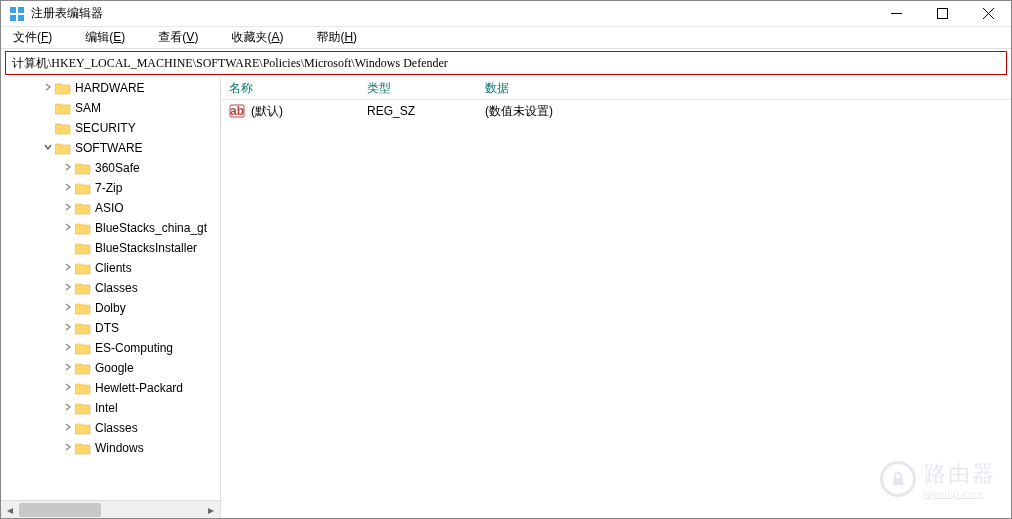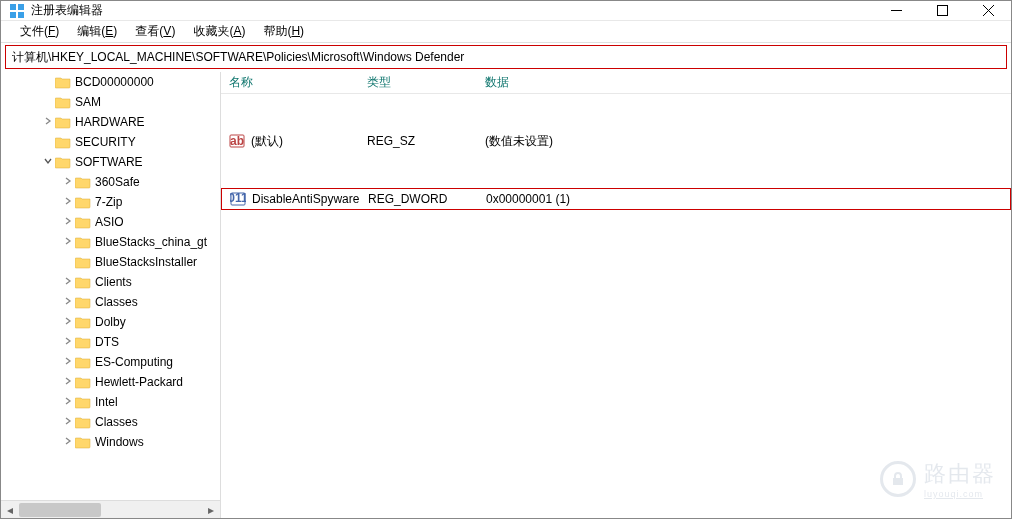--- a/index.html
+++ b/index.html
@@ -1,47 +1,47 @@
 <!DOCTYPE html>
 <html><head>
 <meta charset="utf-8">
 <style>
 * { box-sizing: border-box; margin: 0; padding: 0; font-family: "Microsoft YaHei", "Segoe UI", Tahoma, sans-serif; font-size: 12px; }
 html, body { width: 1012px; height: 519px; overflow: hidden; background: #fff; }
 .window { display: flex; flex-direction: column; width: 100%; height: 100%; border: 1px solid #888; }
-.titlebar { height: 20px; display: flex; align-items: center; background: #fff; border-bottom: 1px solid #e8e8e8; }
+.titlebar { height: 26px; display: flex; align-items: center; background: #fff; border-bottom: 1px solid #e8e8e8; }
 .titlebar .icon { width: 16px; height: 16px; margin: 0 6px 0 8px; display:flex; align-items:center; justify-content:center; }
 .titlebar .title { flex: 0 0 auto; color: #000; }
 .titlebar .spacer { flex: 1; }
 .winbtn { width: 46px; height: 30px; display:flex; align-items:center; justify-content:center; color:#222; }
 .winbtn svg { width:11px; height:11px; }
-.menubar { height: 22px; display:flex; align-items:center; padding: 0 11px; gap: 2px; border-bottom:1px solid #e0e0e0; }
+.menubar { height: 22px; display:flex; align-items:center; padding: 0 4px; gap: 17px; border-bottom:1px solid #e0e0e0; }
 .menubar .menu-item { padding: 2px 8px; color:#000; }
 .menubar .menu-item .ul { text-decoration: underline; }
-.addressbar { height: 24px; border: 1px solid #c00; margin: 2px 4px 3px 4px; display:flex; align-items:center; padding: 0 6px; color:#000; background:#fff; }
+.addressbar { height: 24px; border: 1px solid #c00; margin: 2px 4px 3px 4px; display:flex; align-items:center; padding: 0 6px; color:#000; background:#fff;font-family:Liberation Serif, serif; }
 .main { flex:1; display:flex; min-height:0; }
 .tree { width: 220px; border-right:1px solid #ddd; overflow:hidden; position:relative; display:flex; flex-direction:column; }
 .tree-inner { flex:1; overflow:hidden; position:relative; }
 .tree-row { display:flex; align-items:center; height:20px; white-space:nowrap; overflow:hidden; }
 .tree-row .indent { flex:0 0 auto; }
 .tree-row .ex { width:14px; text-align:center; color:#555; font-size:11px; user-select:none; }
 .tree-row .folder { width:16px; height:14px; display:flex; align-items:center; justify-content:center; margin-right:4px; }
 .tree-row .label { color:#000; }
 .hscroll { height:18px; background:#f0f0f0; border-top:1px solid #ddd; position:relative; display:flex; align-items:center; }
 .hscroll .arrow { width:18px; height:16px; display:flex; align-items:center; justify-content:center; color:#666; }
 .hscroll .track { flex:1; height:16px; background:#f0f0f0; position:relative; }
 .hscroll .thumb { position:absolute; left:0; top:1px; height:14px; width:45%; background:#c8c8c8; border-radius:2px; }
 .list { flex:1; display:flex; flex-direction:column; overflow:hidden; }
 .list-header { display:flex; height:22px; align-items:center; border-bottom:1px solid #e8e8e8; color:#0f766e; }
 .list-header .col { padding:0 8px; }
 .col.name { width:138px; }
 .col.type { width:118px; }
 .col.data { flex:1; }
 .list-body { flex:1; overflow:auto; }
-.list-row { display:flex; height:22px; align-items:center;margin-top:36px; }
+.list-row { display:flex; height:22px; align-items:center; }
 .list-row.hl { border:1px solid #c00; }
 .list-row .cell { padding:0 8px; display:flex; align-items:center; gap:6px; }
 .list-row .cell.name { width:138px; }
 .list-row .cell.type { width:118px; }
 .list-row .cell.data { flex:1; }
 .val-icon { width:16px; height:16px; display:flex; align-items:center; justify-content:center; }
 .watermark { position:absolute; right:16px; bottom:20px; opacity:0.4; display:flex; align-items:center; gap:8px; color:#bcc6d4; }
 .watermark .lock { width:36px; height:36px; border:3px solid #bcc6d4; border-radius:50%; display:flex; align-items:center; justify-content:center; }
 .watermark .txt { font-size:22px; font-weight:500; letter-spacing:2px;font-family:Liberation Serif, serif; }
 .watermark .sub { font-size:9px; display:block; letter-spacing:1px;text-decoration:underline;}
@@ -88,128 +88,118 @@
     <span class="menu-item"><span>帮助(</span><span class="ul">H</span><span>)</span></span>
   </div>
 
   <div class="addressbar">计算机\HKEY_LOCAL_MACHINE\SOFTWARE\Policies\Microsoft\Windows Defender</div>
 
   <div class="main">
     <div class="tree">
       <div class="tree-inner" id="tree-inner">
           <div class="tree-row">
             <span class="indent" style="width:40px"></span>
-            <span class="ex"></span>
-            <span class="folder">
-              <svg width="16" height="14" viewBox="0 0 16 14">
-                <path d="M1 3h5l1 1h8v8a1 1 0 01-1 1H1a1 1 0 01-1-1V4a1 1 0 011-1z" fill="#ffd76b" stroke="#d9a93a" stroke-width="0.5"></path>
-              </svg>
-            </span>
-            <span class="label">BCD00000000</span>
+            <span class="ex"><svg width="10" height="10" viewBox="0 0 10 10">
+                <path d="M3 2l4 3-4 3" fill="none" stroke="#888" stroke-width="1.3"></path>
+              </svg></span>
+            <span class="folder">
+              <svg width="16" height="14" viewBox="0 0 16 14">
+                <path d="M1 3h5l1 1h8v8a1 1 0 01-1 1H1a1 1 0 01-1-1V4a1 1 0 011-1z" fill="#ffd76b" stroke="#d9a93a" stroke-width="0.5"></path>
+              </svg>
+            </span>
+            <span class="label">HARDWARE</span>
           </div>
           <div class="tree-row">
             <span class="indent" style="width:40px"></span>
             <span class="ex"></span>
             <span class="folder">
               <svg width="16" height="14" viewBox="0 0 16 14">
                 <path d="M1 3h5l1 1h8v8a1 1 0 01-1 1H1a1 1 0 01-1-1V4a1 1 0 011-1z" fill="#ffd76b" stroke="#d9a93a" stroke-width="0.5"></path>
               </svg>
             </span>
             <span class="label">SAM</span>
           </div>
           <div class="tree-row">
             <span class="indent" style="width:40px"></span>
-            <span class="ex"><svg width="10" height="10" viewBox="0 0 10 10">
-                <path d="M3 2l4 3-4 3" fill="none" stroke="#888" stroke-width="1.3"></path>
-              </svg></span>
-            <span class="folder">
-              <svg width="16" height="14" viewBox="0 0 16 14">
-                <path d="M1 3h5l1 1h8v8a1 1 0 01-1 1H1a1 1 0 01-1-1V4a1 1 0 011-1z" fill="#ffd76b" stroke="#d9a93a" stroke-width="0.5"></path>
-              </svg>
-            </span>
-            <span class="label">HARDWARE</span>
+            <span class="ex"></span>
+            <span class="folder">
+              <svg width="16" height="14" viewBox="0 0 16 14">
+                <path d="M1 3h5l1 1h8v8a1 1 0 01-1 1H1a1 1 0 01-1-1V4a1 1 0 011-1z" fill="#ffd76b" stroke="#d9a93a" stroke-width="0.5"></path>
+              </svg>
+            </span>
+            <span class="label">SECURITY</span>
           </div>
           <div class="tree-row">
             <span class="indent" style="width:40px"></span>
+            <span class="ex"><svg width="10" height="10" viewBox="0 0 10 10">
+                <path d="M2 3l3 4 3-4" fill="none" stroke="#555" stroke-width="1.3"></path>
+              </svg></span>
+            <span class="folder">
+              <svg width="16" height="14" viewBox="0 0 16 14">
+                <path d="M1 3h5l1 1h8v8a1 1 0 01-1 1H1a1 1 0 01-1-1V4a1 1 0 011-1z" fill="#ffd76b" stroke="#d9a93a" stroke-width="0.5"></path>
+              </svg>
+            </span>
+            <span class="label">SOFTWARE</span>
+          </div>
+          <div class="tree-row">
+            <span class="indent" style="width:60px"></span>
+            <span class="ex"><svg width="10" height="10" viewBox="0 0 10 10">
+                <path d="M3 2l4 3-4 3" fill="none" stroke="#888" stroke-width="1.3"></path>
+              </svg></span>
+            <span class="folder">
+              <svg width="16" height="14" viewBox="0 0 16 14">
+                <path d="M1 3h5l1 1h8v8a1 1 0 01-1 1H1a1 1 0 01-1-1V4a1 1 0 011-1z" fill="#ffd76b" stroke="#d9a93a" stroke-width="0.5"></path>
+              </svg>
+            </span>
+            <span class="label">360Safe</span>
+          </div>
+          <div class="tree-row">
+            <span class="indent" style="width:60px"></span>
+            <span class="ex"><svg width="10" height="10" viewBox="0 0 10 10">
+                <path d="M3 2l4 3-4 3" fill="none" stroke="#888" stroke-width="1.3"></path>
+              </svg></span>
+            <span class="folder">
+              <svg width="16" height="14" viewBox="0 0 16 14">
+                <path d="M1 3h5l1 1h8v8a1 1 0 01-1 1H1a1 1 0 01-1-1V4a1 1 0 011-1z" fill="#ffd76b" stroke="#d9a93a" stroke-width="0.5"></path>
+              </svg>
+            </span>
+            <span class="label">7-Zip</span>
+          </div>
+          <div class="tree-row">
+            <span class="indent" style="width:60px"></span>
+            <span class="ex"><svg width="10" height="10" viewBox="0 0 10 10">
+                <path d="M3 2l4 3-4 3" fill="none" stroke="#888" stroke-width="1.3"></path>
+              </svg></span>
+            <span class="folder">
+              <svg width="16" height="14" viewBox="0 0 16 14">
+                <path d="M1 3h5l1 1h8v8a1 1 0 01-1 1H1a1 1 0 01-1-1V4a1 1 0 011-1z" fill="#ffd76b" stroke="#d9a93a" stroke-width="0.5"></path>
+              </svg>
+            </span>
+            <span class="label">ASIO</span>
+          </div>
+          <div class="tree-row">
+            <span class="indent" style="width:60px"></span>
+            <span class="ex"><svg width="10" height="10" viewBox="0 0 10 10">
+                <path d="M3 2l4 3-4 3" fill="none" stroke="#888" stroke-width="1.3"></path>
+              </svg></span>
+            <span class="folder">
+              <svg width="16" height="14" viewBox="0 0 16 14">
+                <path d="M1 3h5l1 1h8v8a1 1 0 01-1 1H1a1 1 0 01-1-1V4a1 1 0 011-1z" fill="#ffd76b" stroke="#d9a93a" stroke-width="0.5"></path>
+              </svg>
+            </span>
+            <span class="label">BlueStacks_china_gt</span>
+          </div>
+          <div class="tree-row">
+            <span class="indent" style="width:60px"></span>
             <span class="ex"></span>
             <span class="folder">
               <svg width="16" height="14" viewBox="0 0 16 14">
                 <path d="M1 3h5l1 1h8v8a1 1 0 01-1 1H1a1 1 0 01-1-1V4a1 1 0 011-1z" fill="#ffd76b" stroke="#d9a93a" stroke-width="0.5"></path>
               </svg>
             </span>
-            <span class="label">SECURITY</span>
-          </div>
-          <div class="tree-row">
-            <span class="indent" style="width:40px"></span>
-            <span class="ex"><svg width="10" height="10" viewBox="0 0 10 10">
-                <path d="M2 3l3 4 3-4" fill="none" stroke="#555" stroke-width="1.3"></path>
-              </svg></span>
-            <span class="folder">
-              <svg width="16" height="14" viewBox="0 0 16 14">
-                <path d="M1 3h5l1 1h8v8a1 1 0 01-1 1H1a1 1 0 01-1-1V4a1 1 0 011-1z" fill="#ffd76b" stroke="#d9a93a" stroke-width="0.5"></path>
-              </svg>
-            </span>
-            <span class="label">SOFTWARE</span>
-          </div>
-          <div class="tree-row">
-            <span class="indent" style="width:60px"></span>
-            <span class="ex"><svg width="10" height="10" viewBox="0 0 10 10">
-                <path d="M3 2l4 3-4 3" fill="none" stroke="#888" stroke-width="1.3"></path>
-              </svg></span>
-            <span class="folder">
-              <svg width="16" height="14" viewBox="0 0 16 14">
-                <path d="M1 3h5l1 1h8v8a1 1 0 01-1 1H1a1 1 0 01-1-1V4a1 1 0 011-1z" fill="#ffd76b" stroke="#d9a93a" stroke-width="0.5"></path>
-              </svg>
-            </span>
-            <span class="label">360Safe</span>
-          </div>
-          <div class="tree-row">
-            <span class="indent" style="width:60px"></span>
-            <span class="ex"><svg width="10" height="10" viewBox="0 0 10 10">
-                <path d="M3 2l4 3-4 3" fill="none" stroke="#888" stroke-width="1.3"></path>
-              </svg></span>
-            <span class="folder">
-              <svg width="16" height="14" viewBox="0 0 16 14">
-                <path d="M1 3h5l1 1h8v8a1 1 0 01-1 1H1a1 1 0 01-1-1V4a1 1 0 011-1z" fill="#ffd76b" stroke="#d9a93a" stroke-width="0.5"></path>
-              </svg>
-            </span>
-            <span class="label">7-Zip</span>
-          </div>
-          <div class="tree-row">
-            <span class="indent" style="width:60px"></span>
-            <span class="ex"><svg width="10" height="10" viewBox="0 0 10 10">
-                <path d="M3 2l4 3-4 3" fill="none" stroke="#888" stroke-width="1.3"></path>
-              </svg></span>
-            <span class="folder">
-              <svg width="16" height="14" viewBox="0 0 16 14">
-                <path d="M1 3h5l1 1h8v8a1 1 0 01-1 1H1a1 1 0 01-1-1V4a1 1 0 011-1z" fill="#ffd76b" stroke="#d9a93a" stroke-width="0.5"></path>
-              </svg>
-            </span>
-            <span class="label">ASIO</span>
-          </div>
-          <div class="tree-row">
-            <span class="indent" style="width:60px"></span>
-            <span class="ex"><svg width="10" height="10" viewBox="0 0 10 10">
-                <path d="M3 2l4 3-4 3" fill="none" stroke="#888" stroke-width="1.3"></path>
-              </svg></span>
-            <span class="folder">
-              <svg width="16" height="14" viewBox="0 0 16 14">
-                <path d="M1 3h5l1 1h8v8a1 1 0 01-1 1H1a1 1 0 01-1-1V4a1 1 0 011-1z" fill="#ffd76b" stroke="#d9a93a" stroke-width="0.5"></path>
-              </svg>
-            </span>
-            <span class="label">BlueStacks_china_gt</span>
-          </div>
-          <div class="tree-row">
-            <span class="indent" style="width:60px"></span>
-            <span class="ex"></span>
-            <span class="folder">
-              <svg width="16" height="14" viewBox="0 0 16 14">
-                <path d="M1 3h5l1 1h8v8a1 1 0 01-1 1H1a1 1 0 01-1-1V4a1 1 0 011-1z" fill="#ffd76b" stroke="#d9a93a" stroke-width="0.5"></path>
-              </svg>
-            </span>
             <span class="label">BlueStacksInstaller</span>
           </div>
           <div class="tree-row">
             <span class="indent" style="width:60px"></span>
             <span class="ex"><svg width="10" height="10" viewBox="0 0 10 10">
                 <path d="M3 2l4 3-4 3" fill="none" stroke="#888" stroke-width="1.3"></path>
               </svg></span>
             <span class="folder">
               <svg width="16" height="14" viewBox="0 0 16 14">
                 <path d="M1 3h5l1 1h8v8a1 1 0 01-1 1H1a1 1 0 01-1-1V4a1 1 0 011-1z" fill="#ffd76b" stroke="#d9a93a" stroke-width="0.5"></path>
@@ -257,20 +247,32 @@
             <span class="indent" style="width:60px"></span>
             <span class="ex"><svg width="10" height="10" viewBox="0 0 10 10">
                 <path d="M3 2l4 3-4 3" fill="none" stroke="#888" stroke-width="1.3"></path>
               </svg></span>
             <span class="folder">
               <svg width="16" height="14" viewBox="0 0 16 14">
                 <path d="M1 3h5l1 1h8v8a1 1 0 01-1 1H1a1 1 0 01-1-1V4a1 1 0 011-1z" fill="#ffd76b" stroke="#d9a93a" stroke-width="0.5"></path>
               </svg>
             </span>
             <span class="label">ES-Computing</span>
+          </div>
+          <div class="tree-row">
+            <span class="indent" style="width:60px"></span>
+            <span class="ex"><svg width="10" height="10" viewBox="0 0 10 10">
+                <path d="M3 2l4 3-4 3" fill="none" stroke="#888" stroke-width="1.3"></path>
+              </svg></span>
+            <span class="folder">
+              <svg width="16" height="14" viewBox="0 0 16 14">
+                <path d="M1 3h5l1 1h8v8a1 1 0 01-1 1H1a1 1 0 01-1-1V4a1 1 0 011-1z" fill="#ffd76b" stroke="#d9a93a" stroke-width="0.5"></path>
+              </svg>
+            </span>
+            <span class="label">Google</span>
           </div>
           <div class="tree-row">
             <span class="indent" style="width:60px"></span>
             <span class="ex"><svg width="10" height="10" viewBox="0 0 10 10">
                 <path d="M3 2l4 3-4 3" fill="none" stroke="#888" stroke-width="1.3"></path>
               </svg></span>
             <span class="folder">
               <svg width="16" height="14" viewBox="0 0 16 14">
                 <path d="M1 3h5l1 1h8v8a1 1 0 01-1 1H1a1 1 0 01-1-1V4a1 1 0 011-1z" fill="#ffd76b" stroke="#d9a93a" stroke-width="0.5"></path>
               </svg>
@@ -336,33 +338,20 @@
                 <svg width="16" height="16" viewBox="0 0 16 16">
                   <rect x="1" y="2" width="14" height="12" rx="1" fill="#fff" stroke="#b44"></rect>
                   <text x="8" y="12" font-size="8" text-anchor="middle" fill="#b44" font-weight="bold">ab</text>
                 </svg>
               </span>
               <span>(默认)</span>
             </div>
             <div class="cell type">REG_SZ</div>
             <div class="cell data">(数值未设置)</div>
           </div>
-          <div class="list-row hl">
-            <div class="cell name">
-              <span class="val-icon">
-                <svg width="16" height="16" viewBox="0 0 16 16">
-                  <rect x="1" y="2" width="14" height="12" rx="1" fill="#fff" stroke="#46a"></rect>
-                  <text x="8" y="11" font-size="6.5" text-anchor="middle" fill="#46a" font-weight="bold">011</text>
-                </svg>
-              </span>
-              <span>DisableAntiSpyware</span>
-            </div>
-            <div class="cell type">REG_DWORD</div>
-            <div class="cell data">0x00000001 (1)</div>
-          </div>
         </div>
     </div>
   </div>
 
   <div class="watermark">
     <div class="lock">
       <svg width="18" height="18" viewBox="0 0 18 18">
           <path d="M5 8V6a4 4 0 018 0v2h1v7H4V8h1zm2 0h4V6a2 2 0 00-4 0v2z" fill="#bcc6d4"></path>
         </svg>
     </div>

